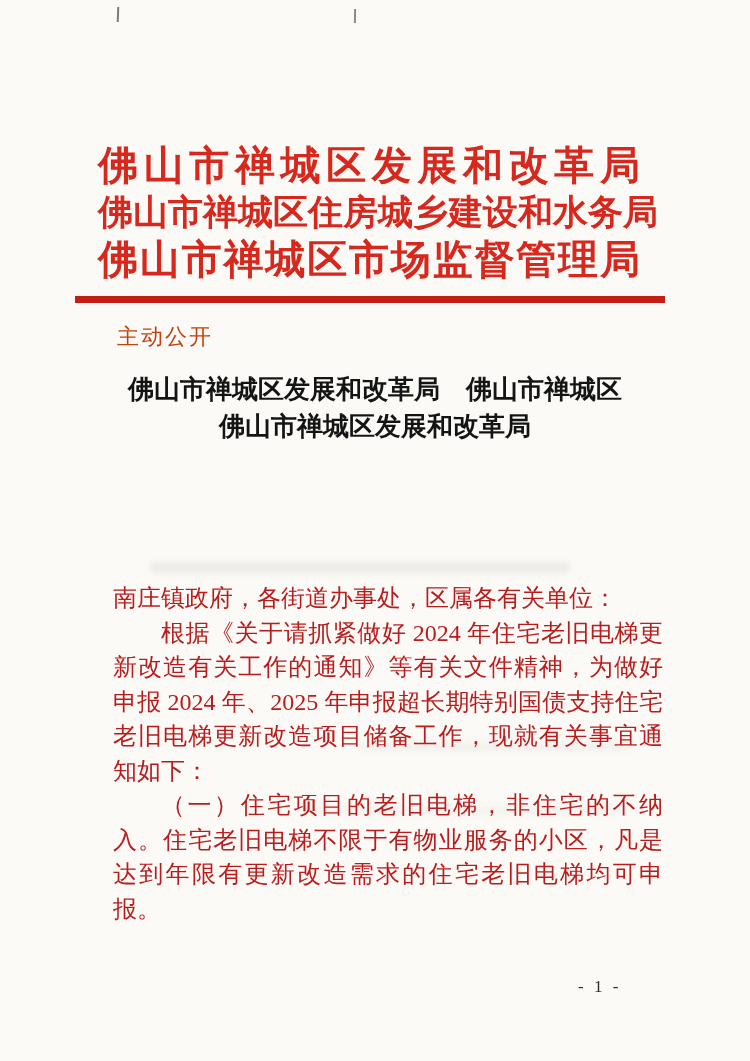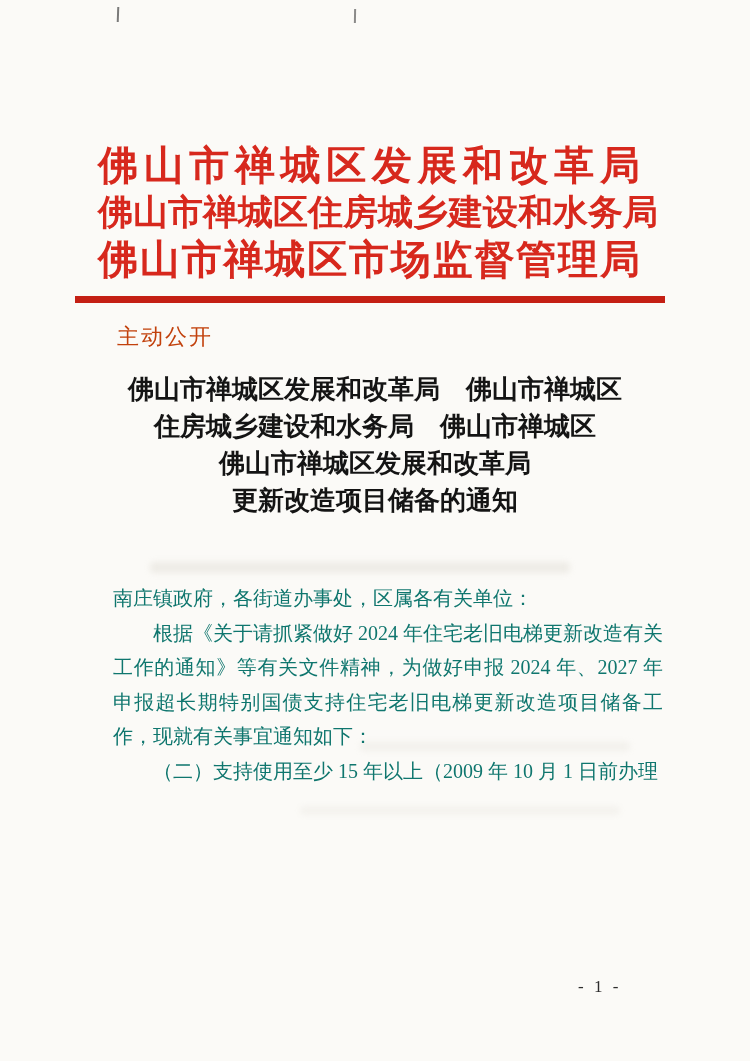--- a/index.html
+++ b/index.html
@@ -44,21 +44,21 @@
   
   .doc-title { position:absolute; left:0; right:0; top:371px; text-align:center; }
   .title-line {
     font-size:26px; line-height:37px; font-weight:bold; color:#141414;
     font-family:"Liberation Serif", serif;
   }
 
   
   .body-text {
     position:absolute; left:113px; top:581px; width:550px;
-    font-size:20px; line-height:34.5px; color:#0f766e;
+    font-size:24px; line-height:34.5px; color:#b91c1c;
     text-align:justify;
   }
   .body-text p { margin:0; }
   .para { text-indent:2em; }
   .heading { font-weight:bold; font-family:"Liberation Sans", sans-serif; }
 
   
   .page-num {
     position:absolute; left:578px; top:977px;
     font-size:17px; letter-spacing:3px; color:#2d2d2d;
@@ -124,26 +124,24 @@
         <span>理</span>
         <span>局</span>
       </div>
   </div>
   <div class="red-rule"></div>
 
   <div class="disclosure">主动公开</div>
 
   <div class="doc-title">
     <div class="title-line">佛山市禅城区发展和改革局　佛山市禅城区</div>
-    <div class="title-line">住房城乡建设和水务局　佛山市禅城区</div>
     <div class="title-line">佛山市禅城区发展和改革局</div>
-    <div class="title-line">更新改造项目储备的通知</div>
   </div>
 
   <div class="body-text">
     <p class="salutation">南庄镇政府，各街道办事处，区属各有关单位：</p>
-    <p class="para">根据《关于请抓紧做好 2024 年住宅老旧电梯更新改造有关工作的通知》等有关文件精神，为做好申报 2024 年、2027 年申报超长期特别国债支持住宅老旧电梯更新改造项目储备工作，现就有关事宜通知如下：</p>
-    <p class="para">（二）支持使用至少 15 年以上（2009 年 10 月 1 日前办理</p>
+    <p class="para">根据《关于请抓紧做好 2024 年住宅老旧电梯更新改造有关工作的通知》等有关文件精神，为做好申报 2024 年、2025 年申报超长期特别国债支持住宅老旧电梯更新改造项目储备工作，现就有关事宜通知如下：</p>
+    <p class="para">（一）住宅项目的老旧电梯，非住宅的不纳入。住宅老旧电梯不限于有物业服务的小区，凡是达到年限有更新改造需求的住宅老旧电梯均可申报。</p>
   </div>
 
   <div class="page-num">- 1 -</div>
 
 </div>
 
 </body></html>

